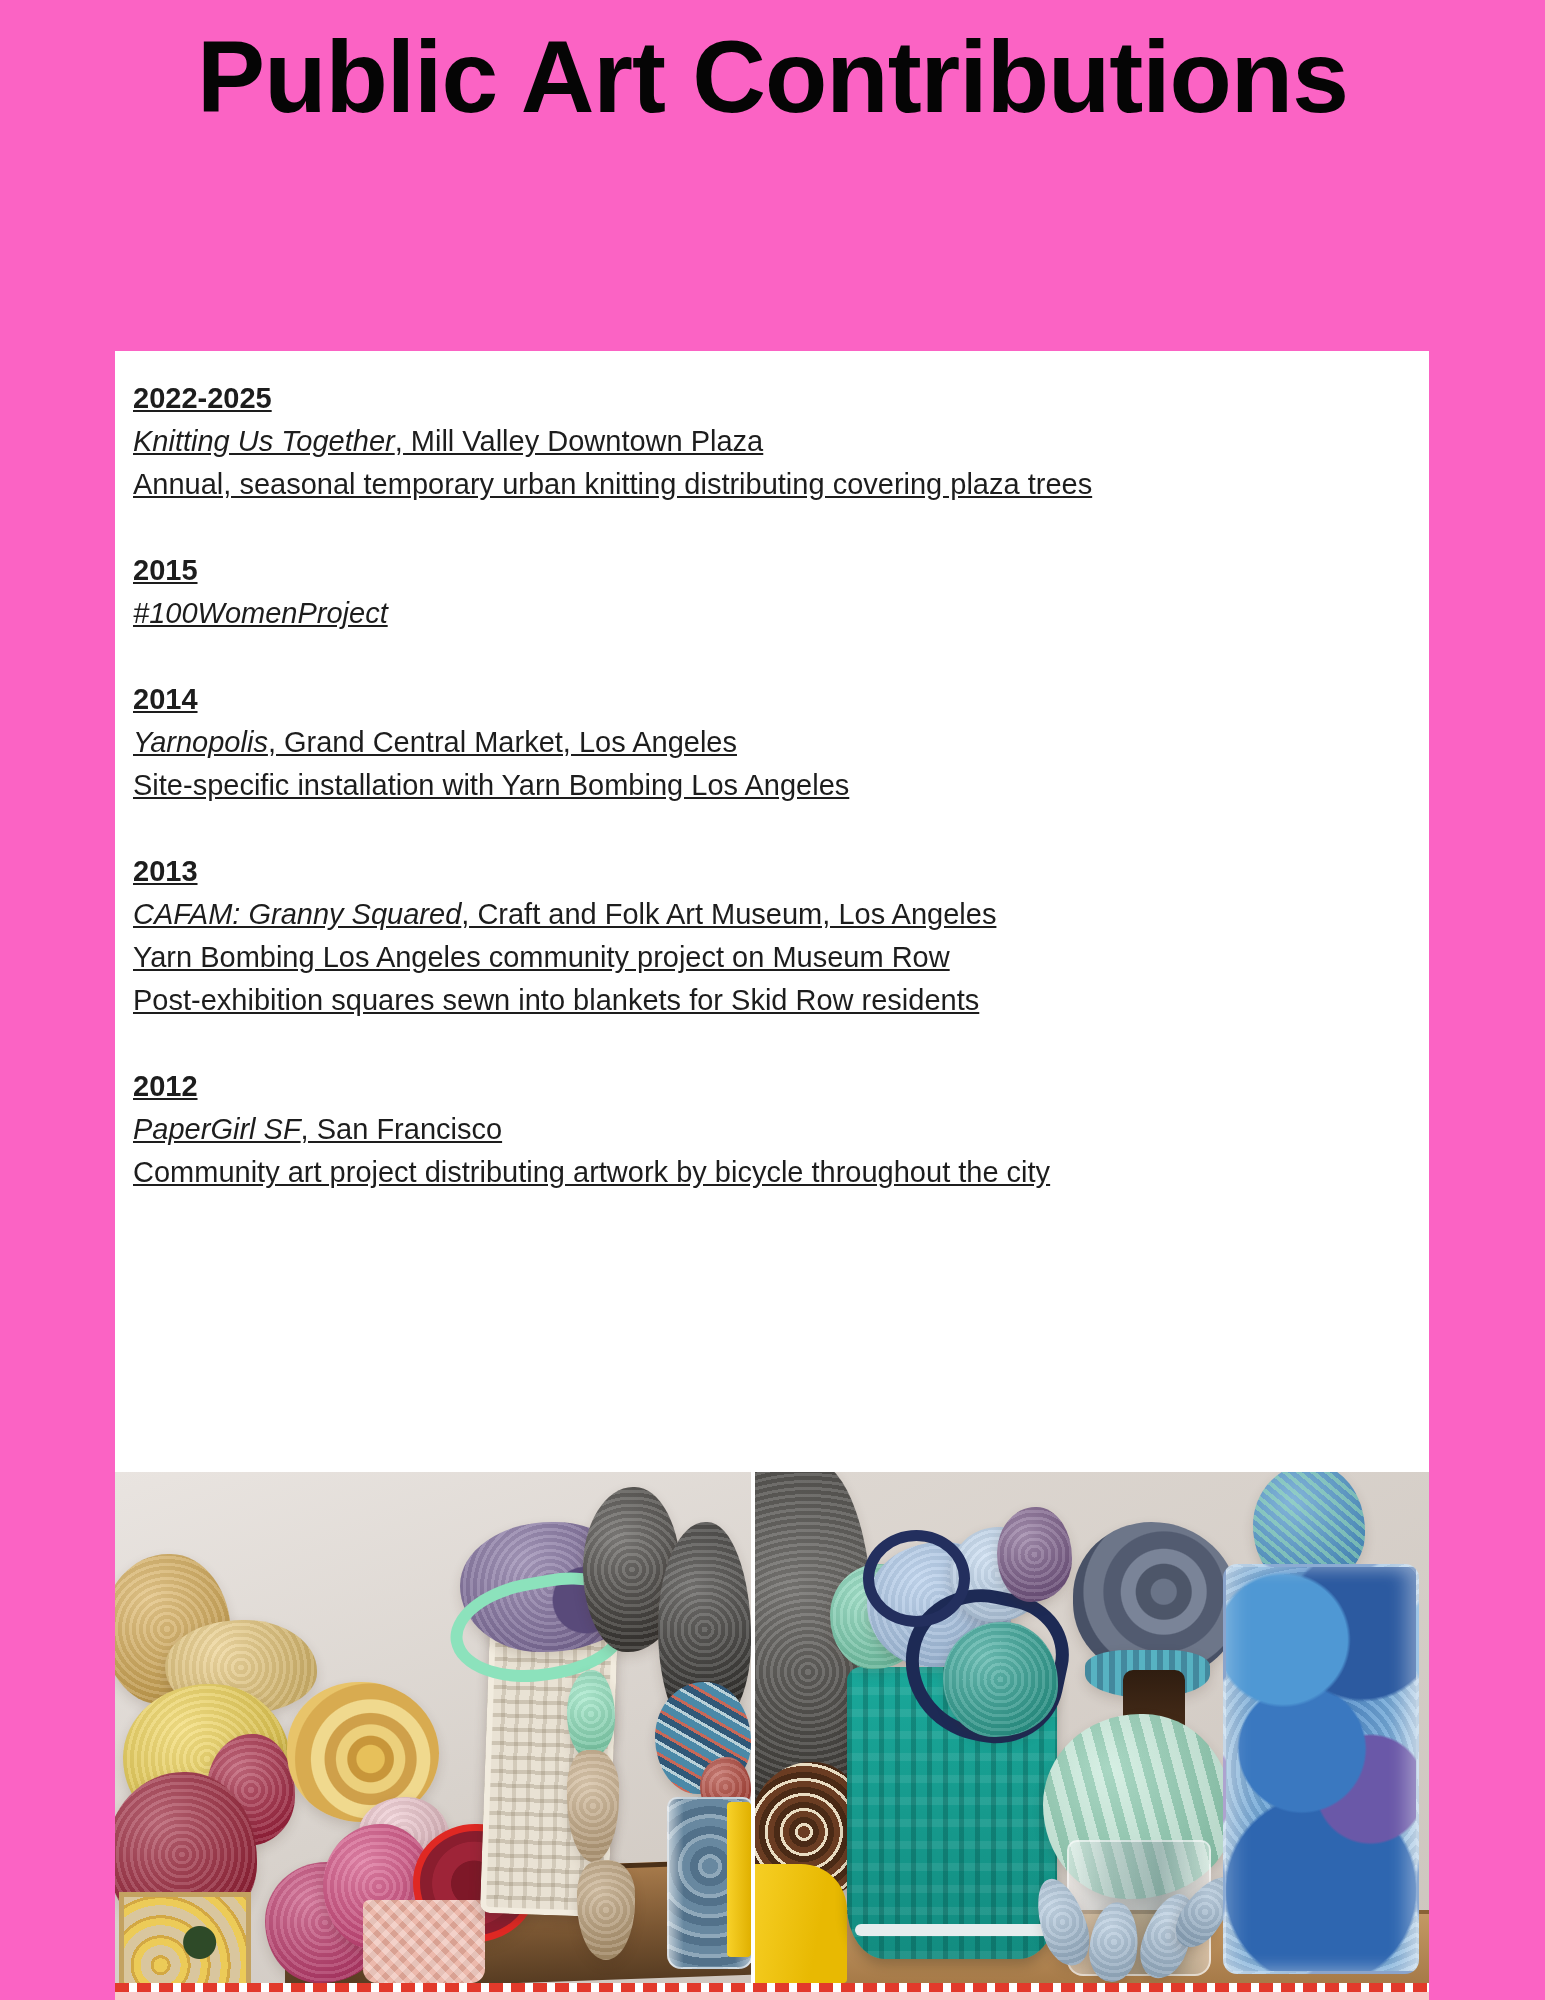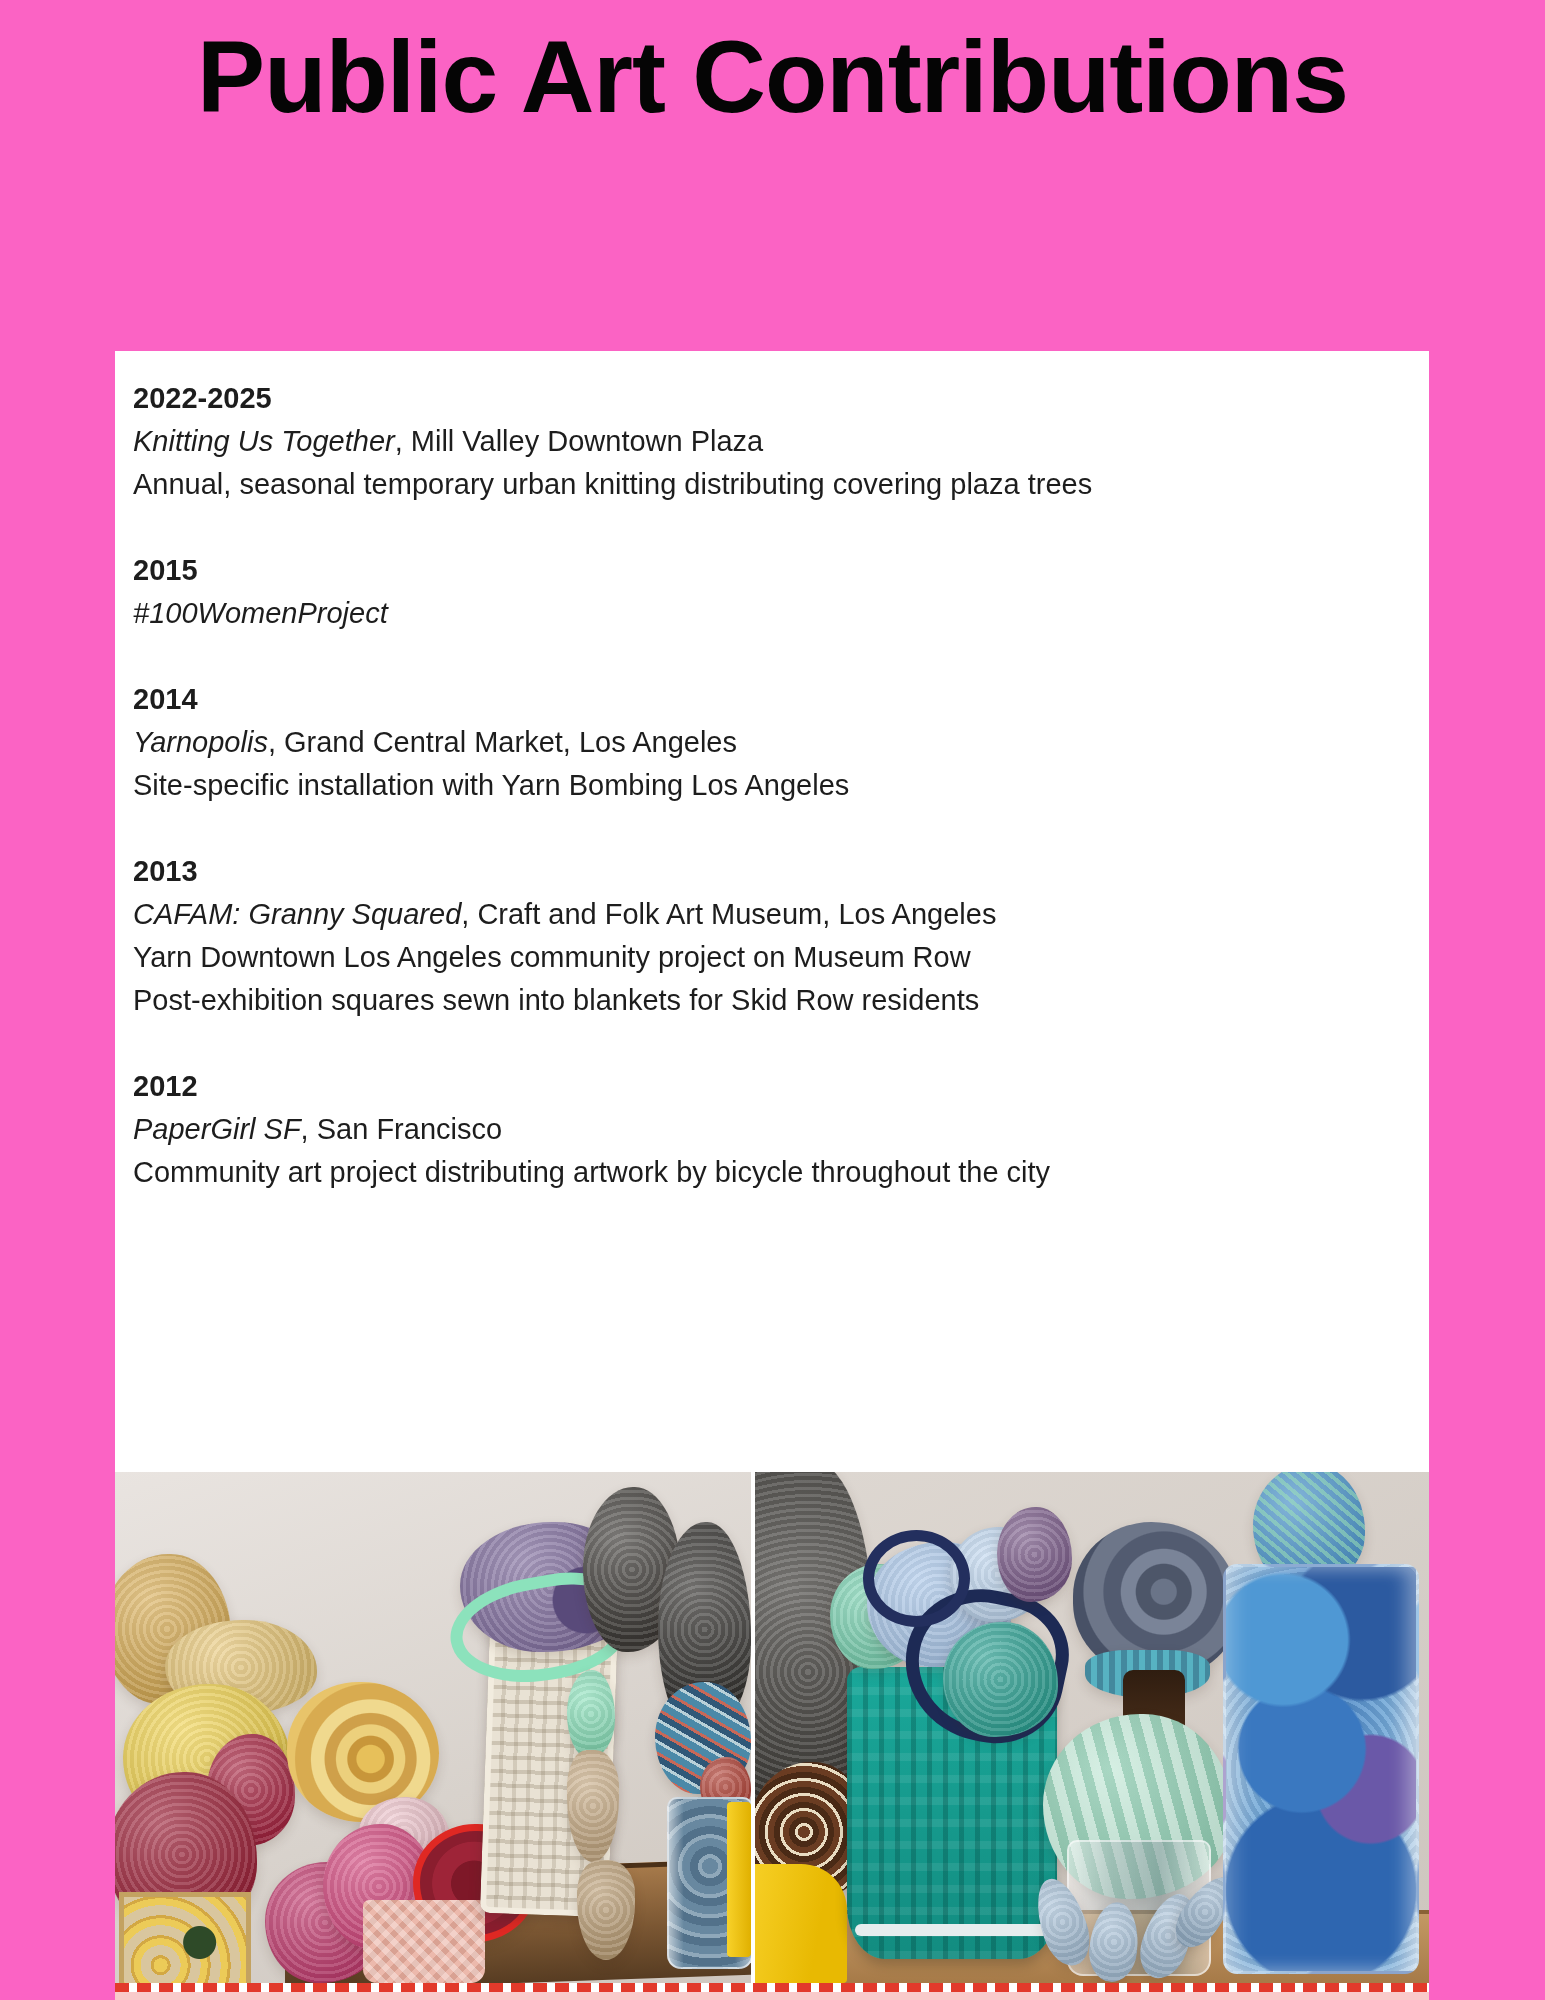--- a/index.html
+++ b/index.html
@@ -5,21 +5,21 @@
   html,body{margin:0;padding:0;}
   .canvas{position:relative;width:1545px;height:2000px;overflow:hidden;
     background:#fb63c4;font-family:"Liberation Sans",sans-serif;}
   
   .title{position:absolute;top:20px;left:0;right:0;text-align:center;color:#050505;
     font-weight:bold;font-size:102px;line-height:114px;letter-spacing:-1px;}
   
   .sheet{position:absolute;left:115px;top:351px;width:1314px;height:1649px;background:#ffffff;}
   .cv{position:absolute;left:18px;top:26px;width:1280px;height:1090px;overflow:hidden;
     font-size:29px;line-height:43px;color:#1d1d1d;}
-  .entry{margin-top:43px;}
+  .entry{margin-top:43px;text-decoration:underline;}
   .entry:first-child{margin-top:0;}
   .entry-year{font-weight:bold;}
   .work + .work{margin-top:43px;}
   .work-title{font-style:italic;margin-top:44px;}
   
   .photo-row{position:absolute;left:0;top:1121px;width:1314px;height:511px;display:flex;}
   .photo{position:relative;overflow:hidden;}
   .photo-left{width:636px;background:linear-gradient(160deg,#e9e4e0,#d8d2cc 60%,#cfc7bf);}
   .photo-divider{width:4px;background:#ffffff;}
   .photo-right{flex:1;background:linear-gradient(150deg,#ded8d2,#cdc5be);}
@@ -81,21 +81,21 @@
   </div>
 </div>
   </div>
 
   <div class="entry">
     <div class="entry-year">2013</div>
     <div>
   <div class="work">
     <div><span class="work-title">CAFAM: Granny Squared</span><span>, Craft and Folk Art Museum, Los Angeles</span></div>
     <div>
-                <div>Yarn Downtown Los Angeles community project on Museum Row</div>
+                <div>Yarn Bombing Los Angeles community project on Museum Row</div>
                 <div>Post-exhibition squares sewn into blankets for Skid Row residents</div>
               </div>
   </div>
 </div>
   </div>
 
   <div class="entry">
     <div class="entry-year">2012</div>
     <div>
   <div class="work">

